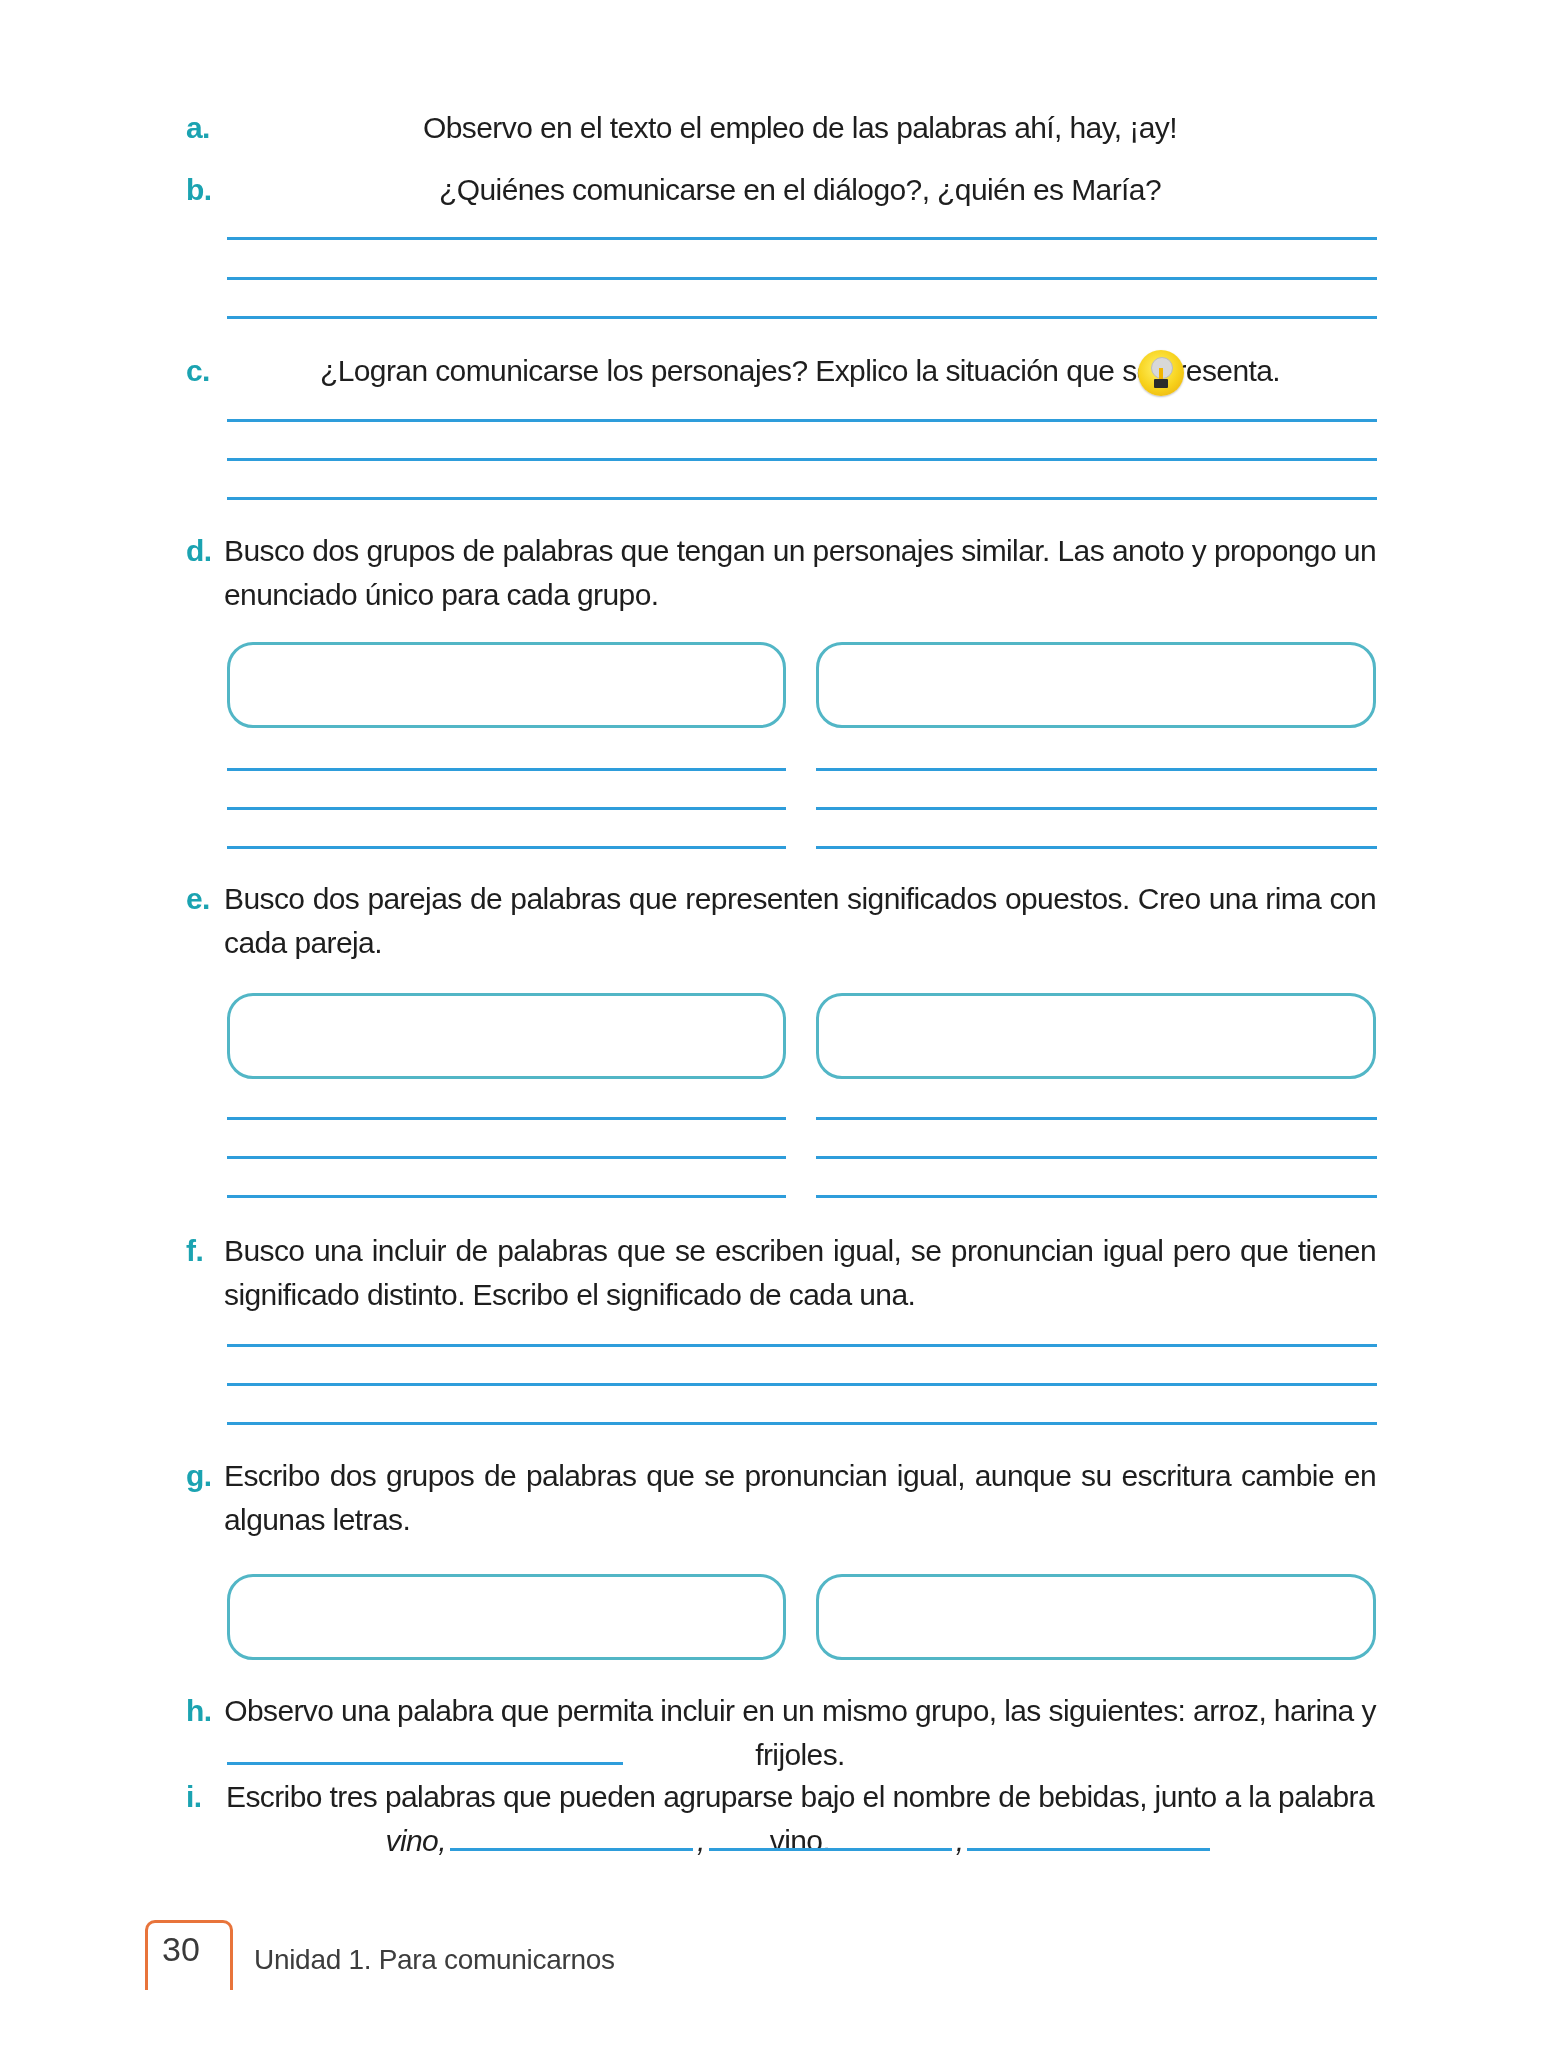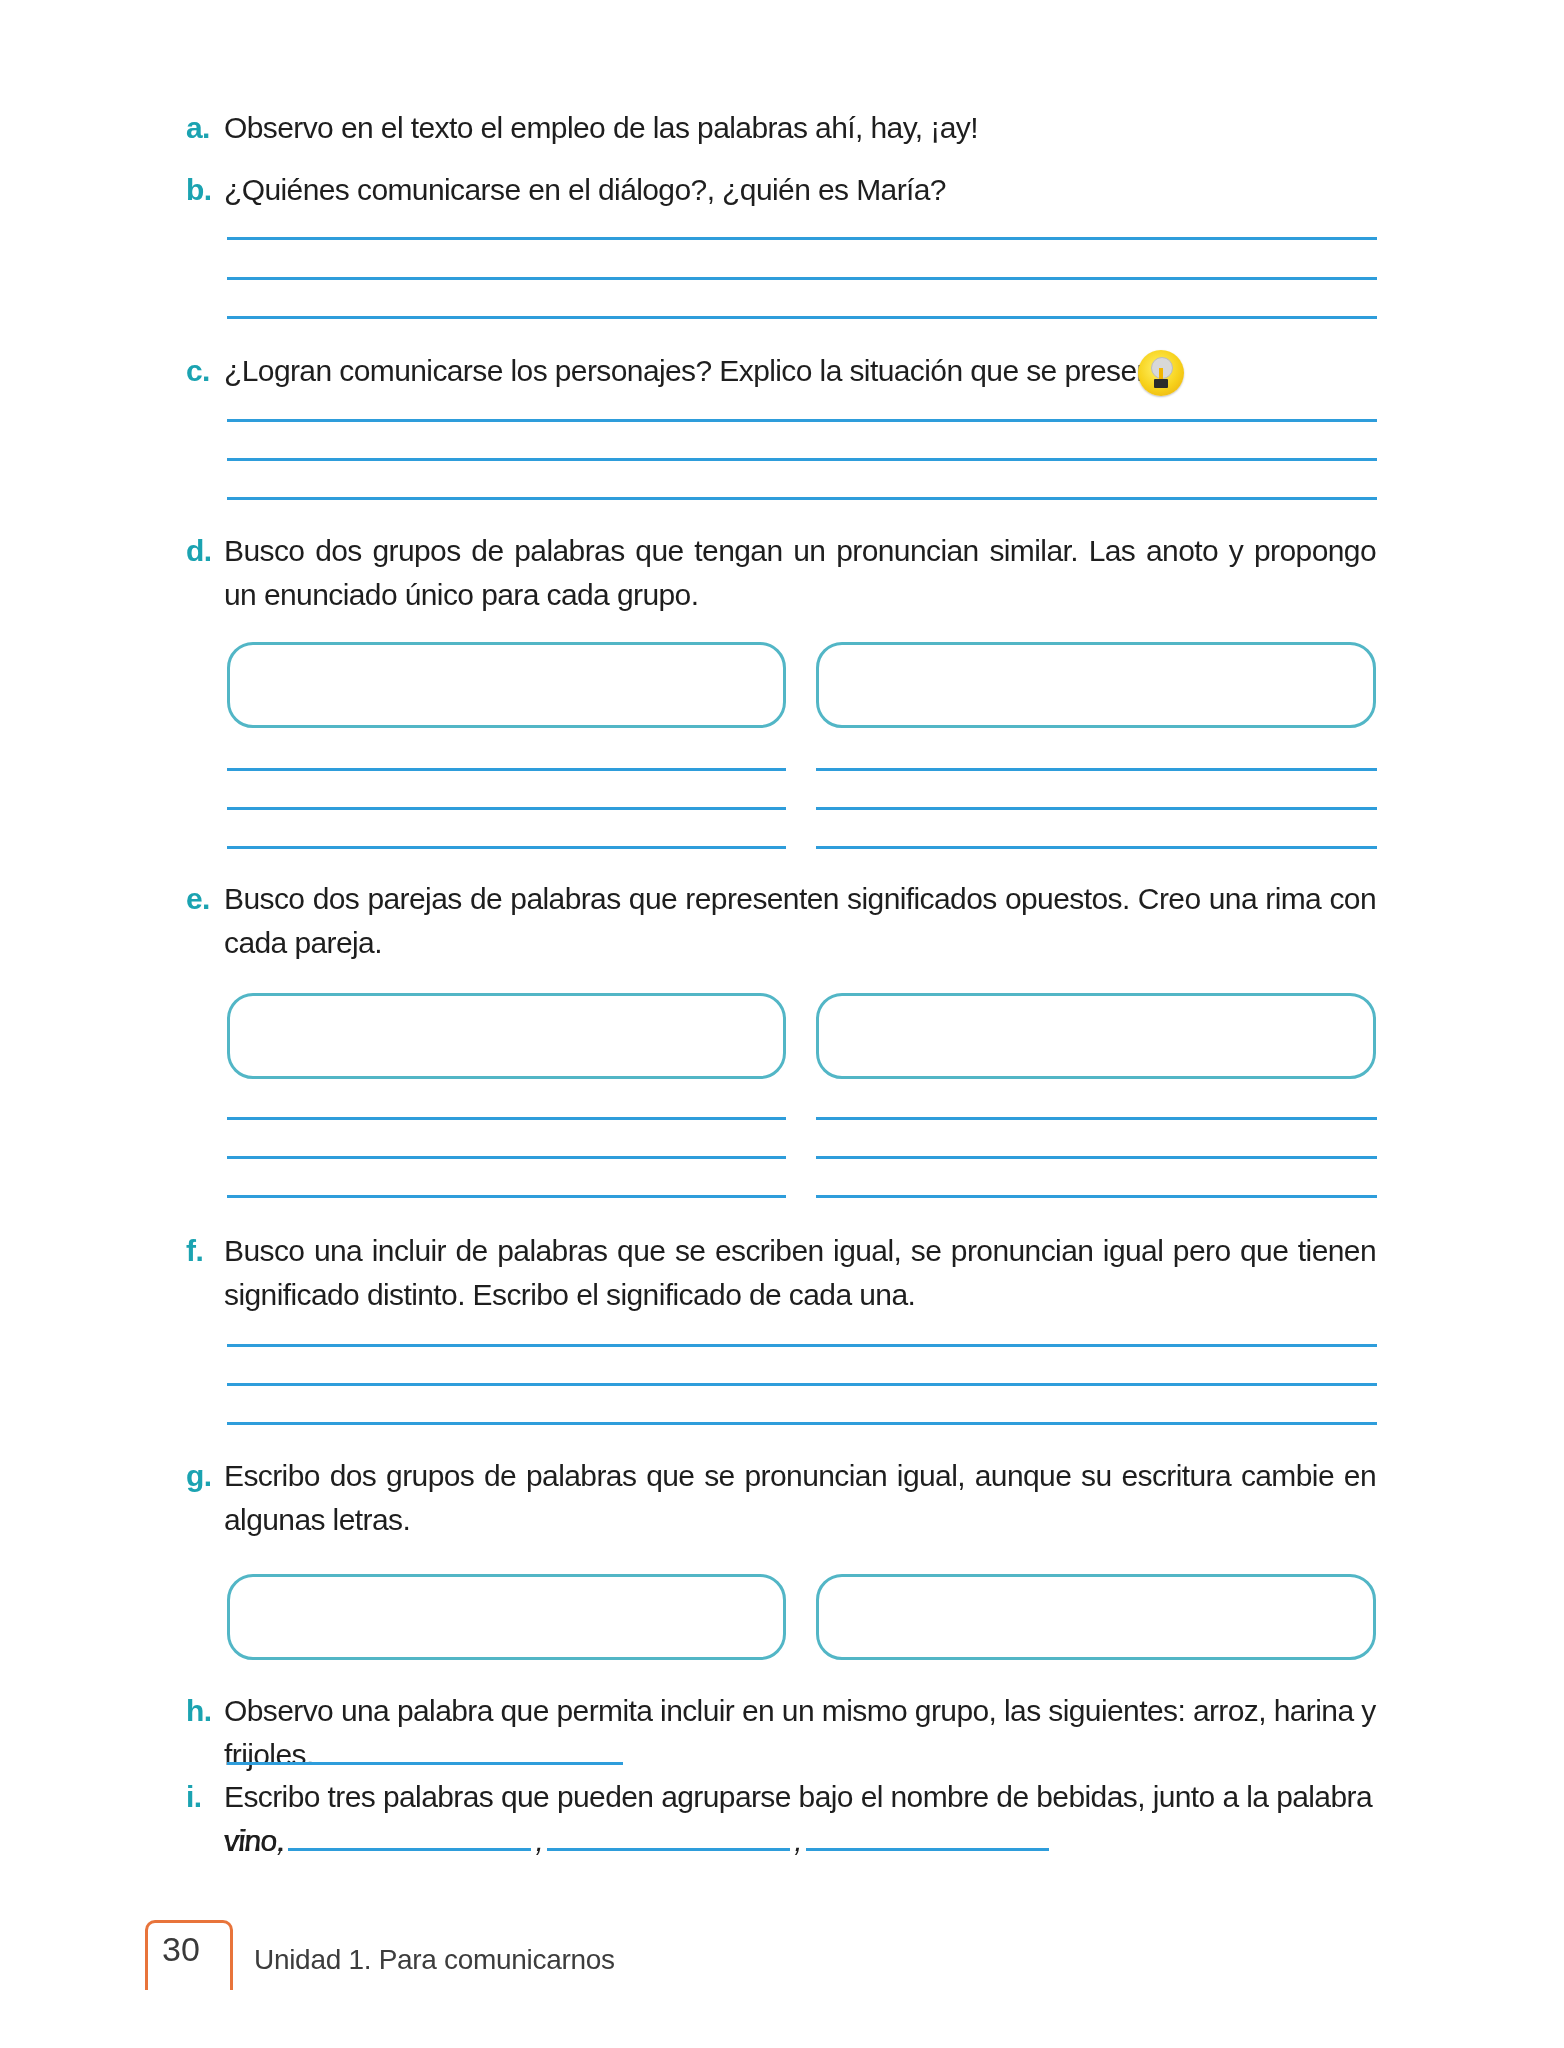--- a/index.html
+++ b/index.html
@@ -2,21 +2,21 @@
 <html><head>
 <meta charset="utf-8">
 <style>
   html, body { margin:0; padding:0; background:#ffffff; }
   body { width:1564px; height:2048px; position:relative; overflow:hidden;
          font-family:"Liberation Sans", sans-serif; color:#1e1e1e; }
   .q { position:absolute; left:186px; width:1190px; font-size:30px; line-height:44px;
        letter-spacing:-0.6px; transform-origin:left top; }
   .q .lbl { position:absolute; left:0; top:0; color:#1ba3b1; font-weight:bold; }
   .q .txt { display:block; padding-left:38px; text-align:justify; }
-  .q .txt.nojust { text-align:left; }
+  .q .txt.nojust { text-align:center; }
   .line { position:absolute; height:3px; background:#2e9ddb; }
   .box { position:absolute; border:3px solid #52b6c6; border-radius:26px; box-sizing:border-box;
          background:#fff; }
   .bulb { position:absolute; width:46px; height:46px; border-radius:50%;
           background:radial-gradient(circle at 45% 40%, #fff36a 0%, #f7d21c 55%, #e8a80c 100%);
           box-shadow:0 1px 2px rgba(0,0,0,0.25); }
   .bulb .glass { position:absolute; left:13px; top:7px; width:20px; height:20px; border-radius:50%;
                  background:#d8d8d8; border:1px solid #bbb; }
   .bulb .stem { position:absolute; left:21px; top:18px; width:4px; height:12px; background:#f2b400; }
   .bulb .base { position:absolute; left:16px; top:29px; width:14px; height:9px; background:#2b2b2b; border-radius:1px; }
@@ -51,21 +51,21 @@
   <div class="glass"></div>
     <div class="stem"></div>
     <div class="base"></div>
 </div>
 <div class="line" style="left:227px;width:1150px;top:419px;"></div>
 <div class="line" style="left:227px;width:1150px;top:458px;"></div>
 <div class="line" style="left:227px;width:1150px;top:497px;"></div>
 
 <div class="q" style="top:529px;">
   <span class="lbl">d.</span>
-  <span class="txt">Busco dos grupos de palabras que tengan un pronuncian similar. Las anoto y propongo un enunciado único para cada grupo.</span>
+  <span class="txt">Busco dos grupos de palabras que tengan un personajes similar. Las anoto y propongo un enunciado único para cada grupo.</span>
 </div>
 <div class="box" style="left:227px;top:642px;width:559px;height:86px;"></div>
 <div class="box" style="left:816px;top:642px;width:560px;height:86px;"></div>
 <div class="line" style="left:227px;width:559px;top:768px;"></div>
 <div class="line" style="left:816px;width:561px;top:768px;"></div>
 <div class="line" style="left:227px;width:559px;top:807px;"></div>
 <div class="line" style="left:816px;width:561px;top:807px;"></div>
 <div class="line" style="left:227px;width:559px;top:846px;"></div>
 <div class="line" style="left:816px;width:561px;top:846px;"></div>
 

